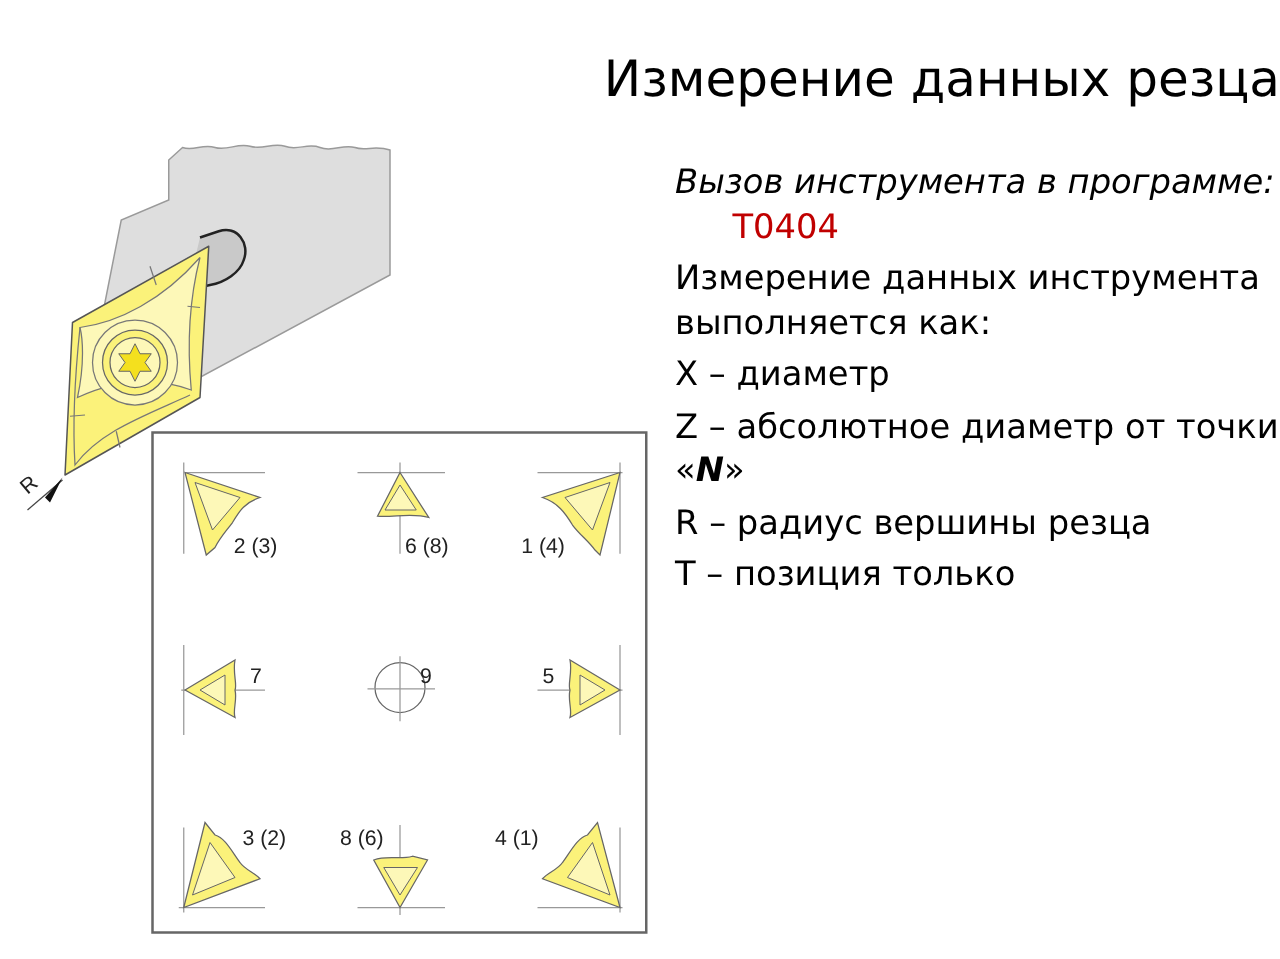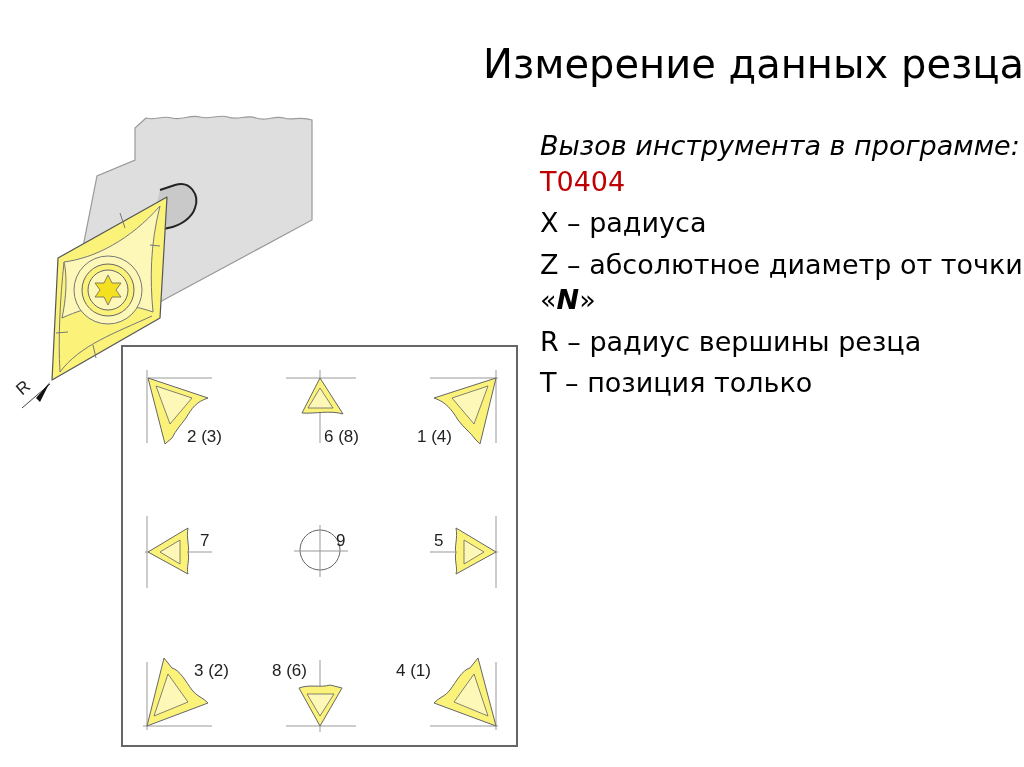--- a/index.html
+++ b/index.html
@@ -5,21 +5,21 @@
   html, body { margin: 0; padding: 0; background: #ffffff; }
   body { width: 1024px; height: 767px; position: relative; overflow: hidden;
          font-family: "Liberation Sans", "DejaVu Sans", sans-serif; color: #000; }
   .title { position: absolute; left: 0; top: 38px; width: 1024px; text-align: right;
            font-size: 40px; line-height: 52px; font-family: "DejaVu Sans", sans-serif; font-weight: normal; }
   .figure { position: absolute; left: 0; top: 0; width: 540px; height: 767px; }
   .body-text { position: absolute; left: 540px; top: 128px; width: 484px;
                font-family: "DejaVu Sans", sans-serif; font-size: 27px; line-height: 35.5px; }
   .para { margin: 0 0 6px 0; }
   .para.italic .lead { font-style: italic; }
-  .code { color: #c00000; font-style: normal; }
+  .code { color: #c00000; font-style: normal; margin-left: 46px; }
   .bold-italic { font-weight: bold; font-style: italic; }
   .lbl { font-family: "Liberation Sans", sans-serif; font-size: 17px; fill: #222; }
 </style>
 </head>
 <body>
 
 <div class="title">Измерение данных резца</div>
 
 <svg class="figure" viewBox="0 0 540 767" width="540" height="767" xmlns="http://www.w3.org/2000/svg">
 
@@ -116,17 +116,18 @@
     <path d="M496,726 L478,658 L470,668 C462,670 456,682 450,690 C446,696 438,698 434,703 Z" fill="#fbf27a" stroke="#666"></path>
     <path d="M488,716 L474,674 L454,702 Z" fill="#fdf8b8" stroke="#666" stroke-width="0.8"></path>
     <text x="396" y="676" class="lbl">4 (1)</text>
   </g>
 </svg>
 
 <div class="body-text">
   <p class="para italic">
     <span class="lead">Вызов инструмента в программе</span><span class="lead">: </span><span class="code">T0404</span>
   </p>
-  <p class="para">X – радиуса</p>
+  <p class="para">Измерение данных инструмента выполняется как:</p>
+  <p class="para">X – диаметр</p>
   <p class="para"><span>Z – абсолютное диаметр от точки «</span><span class="bold-italic">N</span><span>»</span></p>
   <p class="para">R – радиус вершины резца</p>
   <p class="para">T – позиция только</p>
 </div>
 
 </body></html>

